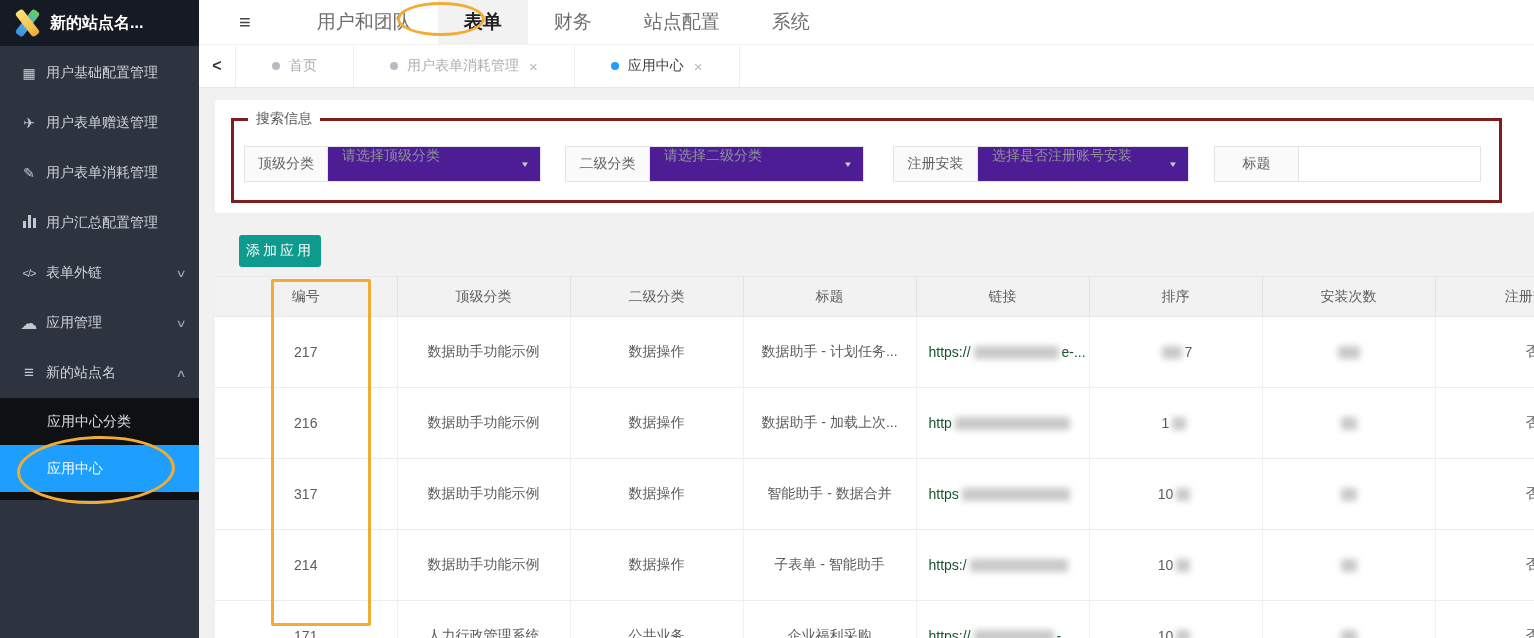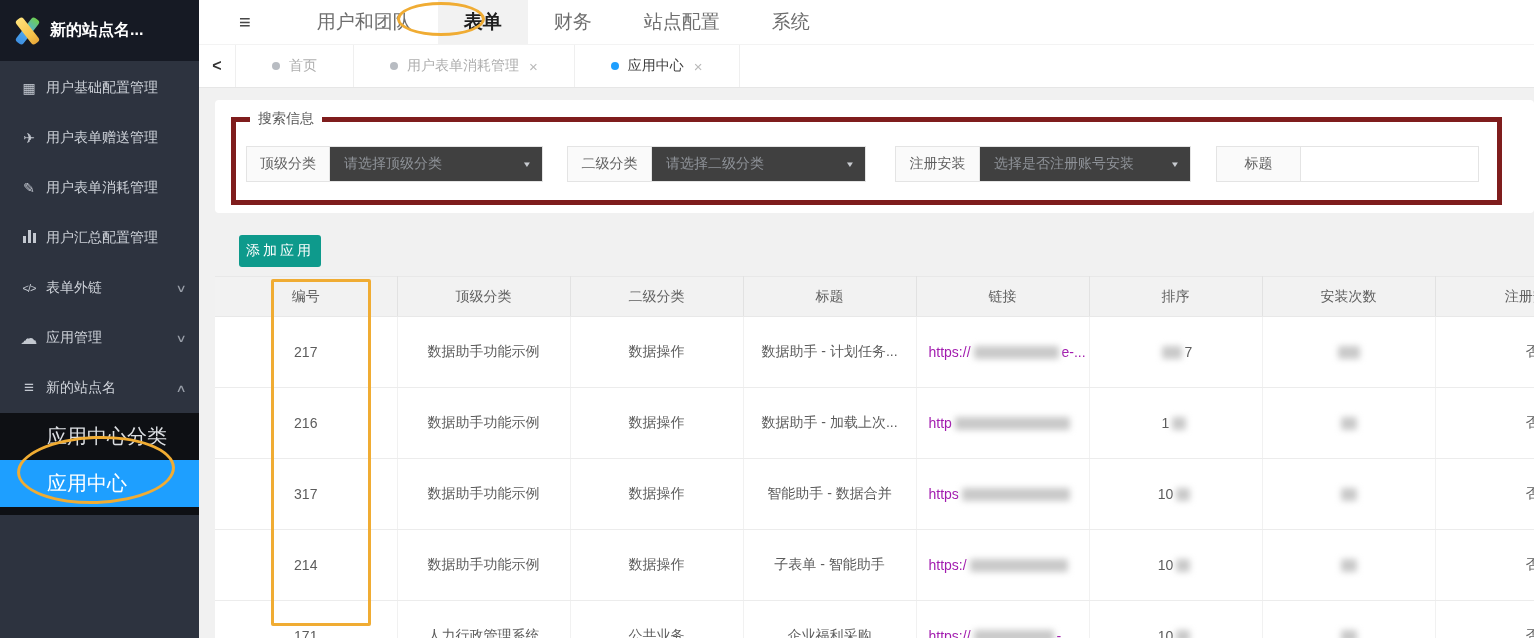--- a/index.html
+++ b/index.html
@@ -3,37 +3,37 @@
 <meta charset="utf-8">
 <style>
   * { box-sizing: border-box; margin: 0; padding: 0; }
   html,body { width:1534px; height:638px; }
   body { font-family:"Liberation Sans","DejaVu Sans",sans-serif; }
   .page { position:relative; width:1534px; height:638px; overflow:hidden; background:#fff; }
   .app { display:flex; height:100%; }
 
   
   .sidebar { width:199px; flex:0 0 199px; background:#2d333f; height:100%; }
-  .logo-bar { height:61px; background:#161a24; display:flex; align-items:center; padding-left:12px; }
+  .logo-bar { height:46px; background:#161a24; display:flex; align-items:center; padding-left:12px; }
   .logo { position:relative; width:30px; height:32px; flex:0 0 30px; }
   .logo .b1 { position:absolute; left:11px; top:1px; width:9px; height:30px; border-radius:3px;
               background:linear-gradient(180deg,#6fcf4f 0%,#4aa9f0 55%,#3f8fe0 100%); transform:rotate(38deg); }
   .logo .b2 { position:absolute; left:11px; top:1px; width:9px; height:30px; border-radius:3px;
               background:linear-gradient(180deg,#ffe27a 0%,#f5c24a 70%,#e8a83a 100%); transform:rotate(-38deg); }
   .brand-title { color:#fff; font-size:16px; font-weight:bold; margin-left:8px; white-space:nowrap; }
   .menu { padding-top:2px; }
   .menu-item { height:50px; display:flex; align-items:center; padding:0 14px 0 18px; color:#ced2d9; font-size:14px; cursor:pointer; }
   .mi-icon { width:22px; flex:0 0 22px; text-align:center; font-size:14px; color:#c3c8d0; font-style:normal; }
   .mi-label { margin-left:6px; flex:1; white-space:nowrap; }
   .mi-chev { font-size:11px; color:#989ea8; transform:scaleX(1.4); }
   .bars { display:inline-flex; align-items:flex-end; gap:2px; height:13px; }
   .bars i { width:3px; background:#c3c8d0; display:inline-block; }
   .bars i:nth-child(1){height:7px;} .bars i:nth-child(2){height:13px;} .bars i:nth-child(3){height:10px;}
   .submenu { background:#0e1014; padding-bottom:8px; }
-  .submenu-item { height:47px; display:flex; align-items:center; padding-left:47px; font-size:20px; color:#dcdfe3; cursor:pointer; }
+  .submenu-item { height:47px; display:flex; align-items:center; padding-left:47px; font-size:14px; color:#dcdfe3; cursor:pointer; }
   .submenu-item.active { background:#1E9FFF; color:#fff; }
 
   
   .main { flex:1; display:flex; flex-direction:column; min-width:0; }
   .topnav { height:45px; background:#fff; display:flex; align-items:stretch; padding-left:40px; border-bottom:1px solid #f3f3f3; }
   .collapse { align-self:center; font-size:20px; color:#474747; margin-right:40px; cursor:pointer; font-weight:bold; }
   .nav-item { display:flex; align-items:center; padding:0 26px; font-size:19px; color:#6e6e6e; cursor:pointer; white-space:nowrap; }
   .nav-item.active { background:#f2f2f2; color:#1f1f1f; font-weight:bold; }
 
   .tabbar { height:43px; background:#fff; border-bottom:1px solid #e6e6e6; display:flex; align-items:stretch; }
@@ -42,44 +42,44 @@
   .dot { width:8px; height:8px; border-radius:50%; background:#b8bcc2; margin-right:9px; }
   .tab.active .dot { background:#1E9FFF; }
   .tab-label { font-size:14px; color:#aeaeae; }
   .tab.active .tab-label { color:#3c3c3c; }
   .tab-close { margin-left:10px; color:#b9b9b9; font-size:15px; cursor:pointer; }
 
   .content { flex:1; background:#f1f1f1; padding:12px 0 0 16px; overflow:hidden; }
 
   
   .search-card { background:#fff; border-radius:4px; height:113px; overflow:hidden; }
-  fieldset { border:5px solid #7f1d1d; margin:10px 32px 0 16px; padding:12px 0 18px 10px; }
+  fieldset { border:3px solid #7f1d1d; margin:10px 32px 0 16px; padding:12px 0 18px 10px; }
   legend { padding:0 8px; margin-left:4px; color:#5a5a5a; font-size:14px; }
   .fields { display:flex; align-items:center; margin-top:6px; }
   .fgroup { display:flex; height:36px; }
   .g-label { background:#fafafa; border:1px solid #e4e4e4; display:flex; align-items:center; justify-content:center; font-size:14px; color:#5f5f5f; white-space:nowrap; }
-  .g-select { position:relative; border:1px solid #e4e4e4; border-left:none; background:#404040; display:flex; align-items:center; padding:0 26px 0 14px; font-size:14px; color:#8f9399; cursor:pointer; white-space:nowrap; }
+  .g-select { position:relative; border:1px solid #e4e4e4; border-left:none; background:#4c1d95; display:flex; padding:0 26px 0 14px; font-size:14px; color:#8f9399; cursor:pointer; white-space:nowrap; }
   .g-select .arrow { position:absolute; right:10px; top:50%; transform:translateY(-50%) scaleY(.8); font-size:10px; color:#c8cbd0; }
   .g-input { border:1px solid #e4e4e4; border-left:none; background:#fff; }
   .g-input input { border:none; outline:none; width:100%; height:100%; padding:0 10px; font-size:14px; }
   .f1 .g-label{width:84px;} .f1 .g-select{width:213px;}
   .f2 { margin-left:24px; } .f2 .g-label{width:85px;} .f2 .g-select{width:214px;}
   .f3 { margin-left:29px; } .f3 .g-label{width:85px;} .f3 .g-select{width:211px;}
   .f4 { margin-left:25px; flex:1; margin-right:18px; } .f4 .g-label{width:85px;} .f4 .g-input{flex:1;}
 
   
   .add-btn { display:block; margin:22px 0 0 24px; width:82px; height:32px; background:#0e9a8c; color:#fff; border:none; border-radius:3px; font-size:14px; letter-spacing:3px; cursor:pointer; font-family:inherit; }
   .table-wrap { margin-top:9px; width:1319px; overflow:hidden; background:#fff; }
   table { border-collapse:collapse; table-layout:fixed; width:1415px; }
   col.c0{width:182px;} col.c1,col.c2,col.c3,col.c4,col.c5,col.c6{width:173px;} col.c7{width:195px;}
   th { height:40px; background:#f2f2f2; font-weight:normal; font-size:14px; color:#5e5e5e; border-top:1px solid #e8e8e8; border-bottom:1px solid #e8e8e8; border-right:1px solid #e2e2e2; }
   th:last-child { border-right:none; }
   td { height:71px; background:#fff; font-size:14px; color:#5c5c5c; text-align:center; border-bottom:1px solid #ececec; border-right:1px solid #f1f1f1; white-space:nowrap; overflow:hidden; }
   td:last-child { border-right:none; }
-  td.col-link { text-align:left; padding-left:12px; color:#a21caf; }
+  td.col-link { text-align:left; padding-left:12px; color:#14532d; }
   .redact { display:inline-block; height:13px; background:#c9c9c9; filter:blur(3px); border-radius:2px; vertical-align:-2px; margin:0 3px; }
 
   
   .anno { position:absolute; border:3px solid #f0ac33; pointer-events:none; z-index:50; }
   .anno-tab { left:397px; top:2px; width:88px; height:34px; border-radius:50%; }
   .anno-side { left:17px; top:436px; width:158px; height:68px; border-radius:50%; transform:rotate(-2deg); }
   .anno-col { left:271px; top:279px; width:100px; height:347px; border-radius:2px; }
 </style>
 </head>
 <body>

